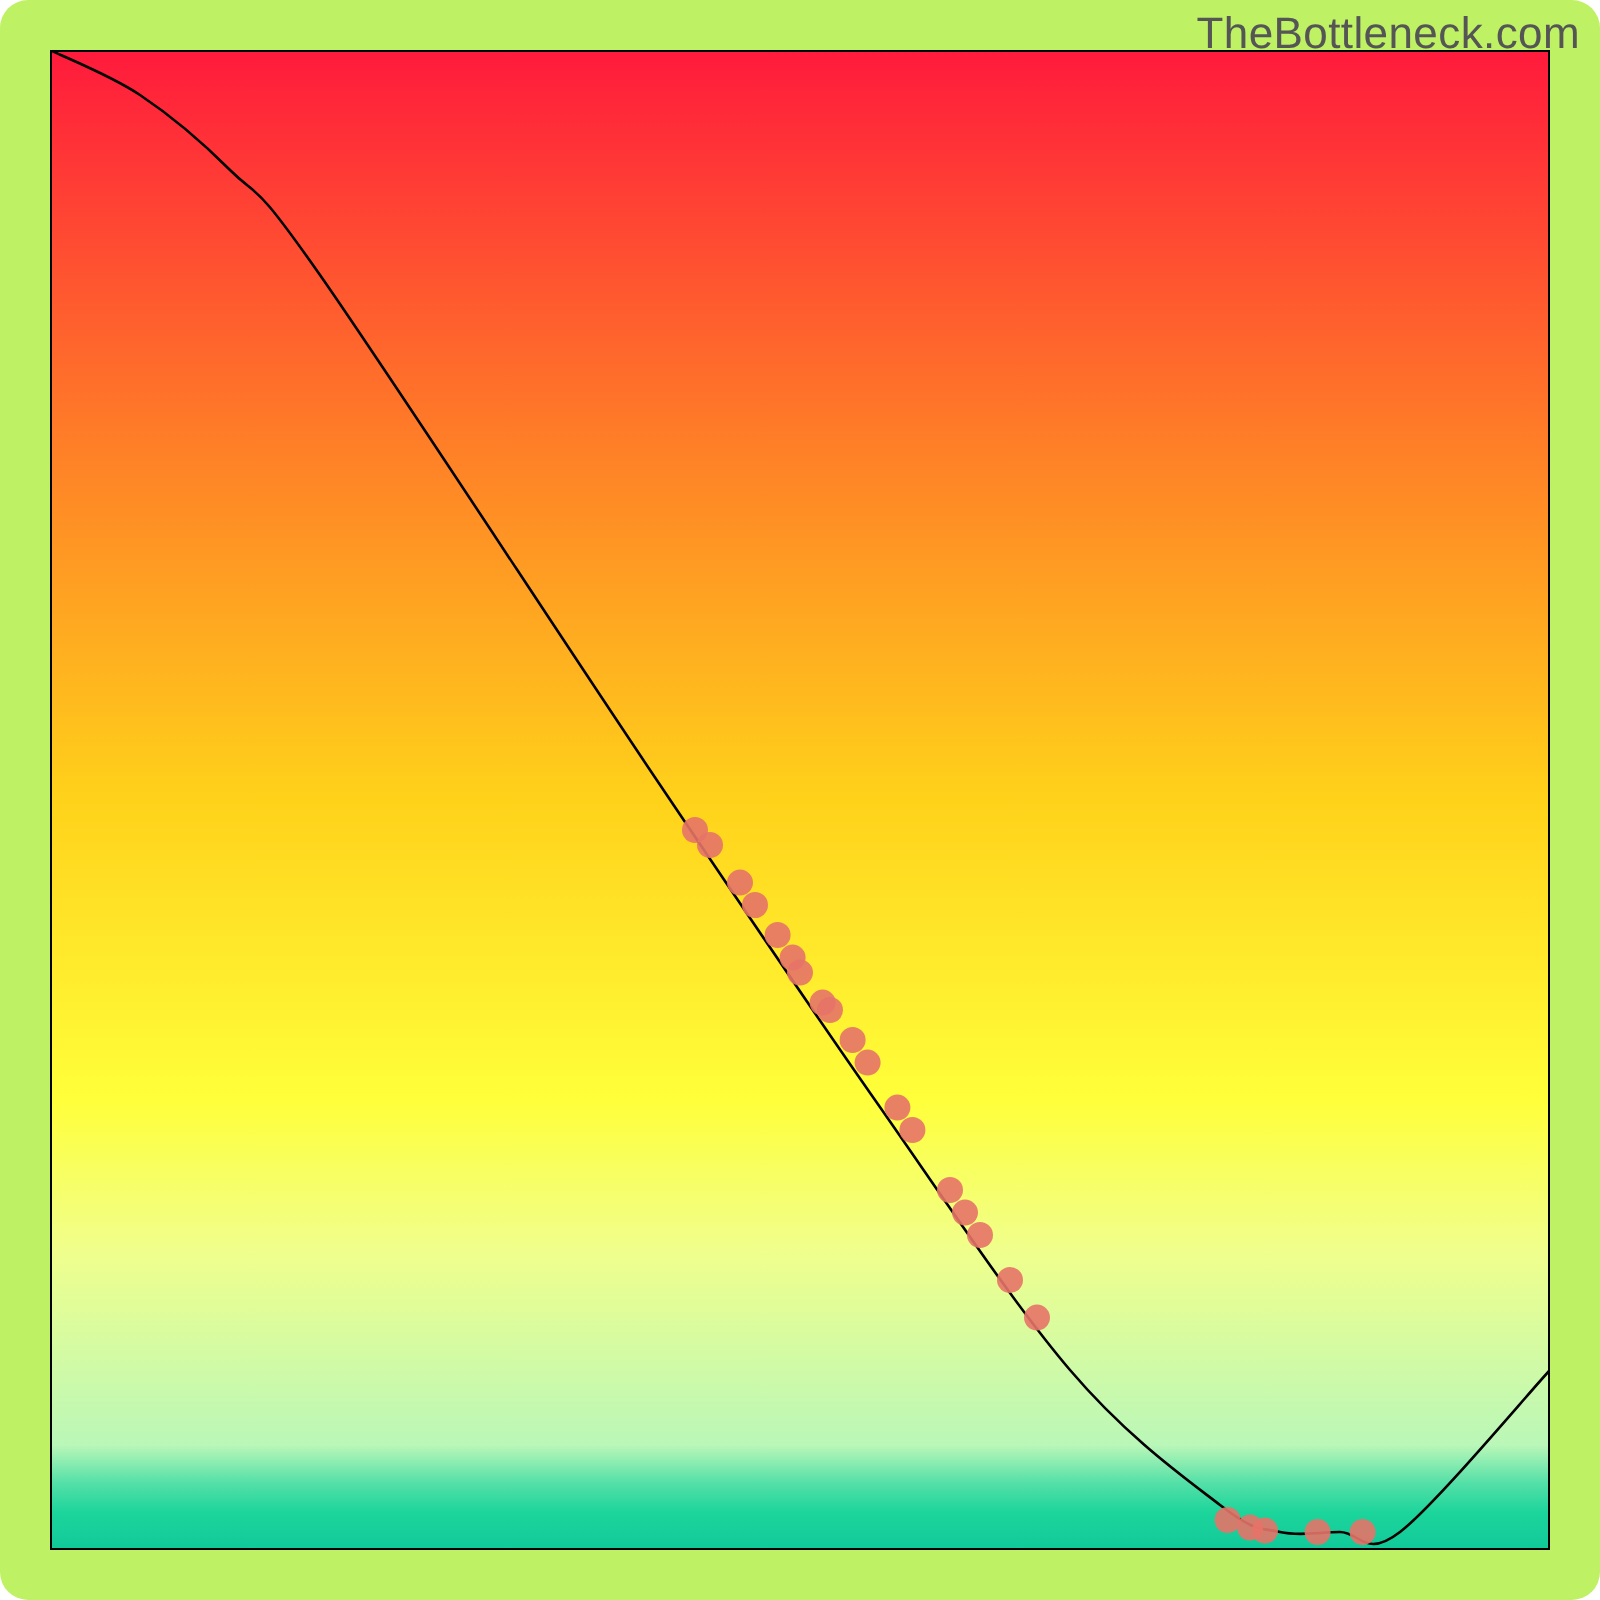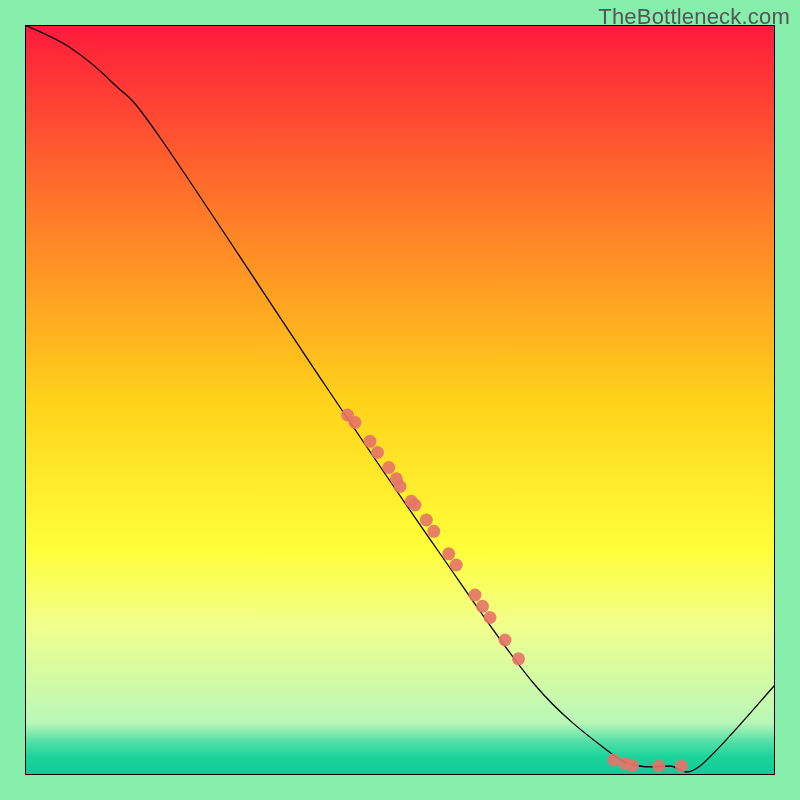--- a/index.html
+++ b/index.html
@@ -1,21 +1,22 @@
 <!DOCTYPE html>
 <html><head>
 <meta charset="utf-8">
 <style>
   * { margin: 0; padding: 0; box-sizing: border-box; }
   html, body { width: 800px; height: 800px; overflow: hidden; }
   .chart-container {
     position: relative;
     width: 800px;
     height: 800px;
-    background: #86efac;
+    background: #bef264;
+    border-radius: 14px;
   }
   .watermark {
     position: absolute;
     top: 4px;
     right: 10px;
     font-family: Arial, Helvetica, sans-serif;
     font-size: 22px;
     color: #555;
     font-weight: 500;
     letter-spacing: 0.2px;

